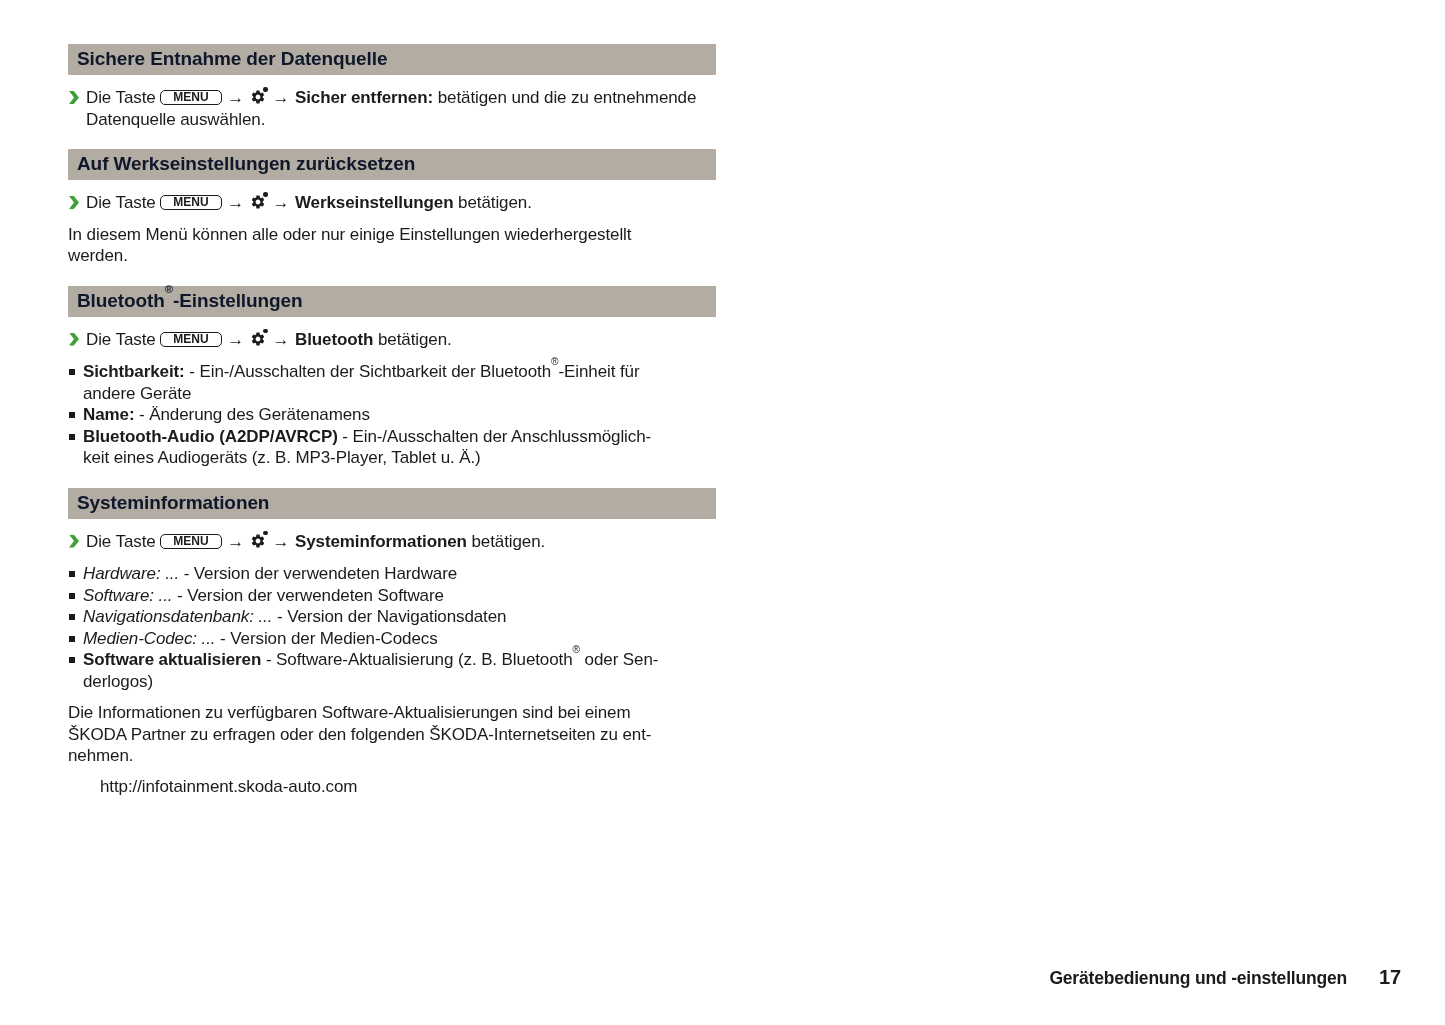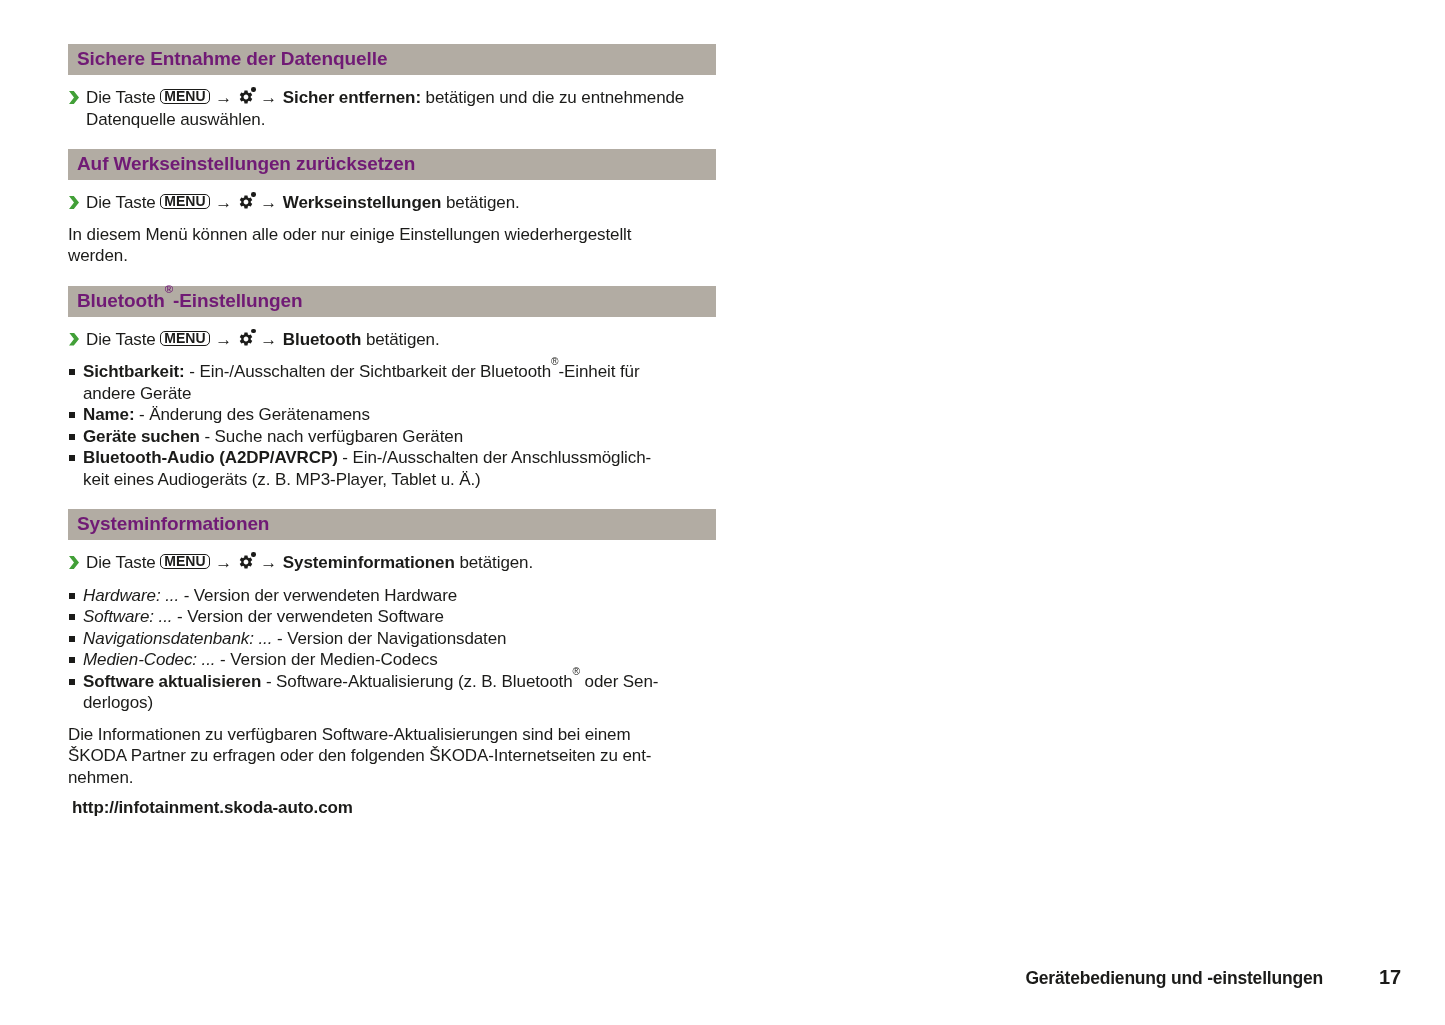--- a/index.html
+++ b/index.html
@@ -6,54 +6,54 @@
   .page {
     position:relative; width:1445px; height:1025px; background:#ffffff;
     font-family:"Liberation Sans", sans-serif; color:#1b1b19;
     font-size:17px; line-height:21.5px; letter-spacing:-0.1px; overflow:hidden;
   }
   .content { position:absolute; left:68px; top:44px; width:648px; }
 
   .bar {
     box-sizing:border-box; width:648px; background:#b2aca3;
     padding:4px 9px 5px; margin:19px 0 12px;
-    font-size:19px; line-height:22px; font-weight:700; color:#701a75;
+    font-size:19px; line-height:22px; font-weight:700; color:#0f172a;
   }
   .bar.first { margin-top:0; }
 
   .step { display:flex; margin-top:0; }
   .chev {
     flex:0 0 auto; width:10px; height:13px; margin:4px 7px 0 1px;
     background:#42a038;
     clip-path:polygon(0 0,48% 0,100% 50%,48% 100%,0 100%,50% 50%);
   }
   .stxt { width:700px; }
 
   .key {
     display:inline-block; border:1.7px solid #1b1b19; border-radius:5px;
-    padding:0 3px; font-size:14px; font-weight:700; line-height:13px;
+    padding:0 12px; font-size:12px; font-weight:700; line-height:13px;
     vertical-align:2px; letter-spacing:0;
   }
   .gear { position:relative; display:inline-block; width:17px; height:16px; vertical-align:-2px; }
   .gear svg { width:16px; height:16px; display:block; }
   .gear .dot { position:absolute; top:-2px; right:-1px; width:4.5px; height:4.5px; border-radius:50%; background:#1b1b19; }
   .arr { padding:0 1px; }
 
   .para { margin:10px 0 0; width:700px; white-space:pre-line; }
   .list { margin-top:11px; }
   .bullet { display:flex; }
   .sq { flex:0 0 auto; width:6px; height:6px; background:#1b1b19; margin:8px 8px 0 1px; }
   .btxt { width:700px; }
   .wrap { white-space:pre-line; }
   .term { font-weight:700; }
   .term.it { font-weight:400; font-style:italic; }
 
-  .link { margin:9px 0 0 4px; font-weight:700; }
+  .link { margin:9px 0 0 32px; font-weight:400; }
 
-  .footer { position:absolute; top:967px; right:44px; display:flex; align-items:baseline; gap:56px; }
+  .footer { position:absolute; top:967px; right:44px; display:flex; align-items:baseline; gap:32px; }
   .flabel { font-weight:700; font-size:17.5px; letter-spacing:-0.2px; }
   .fnum { font-weight:700; font-size:20px; }
 
   .reg { font-size:60%; position:relative; top:-0.5em; line-height:0; }
 </style>
 </head>
 <body>
 
 <div class="page">
   <div class="content">
@@ -119,24 +119,20 @@
         <span class="sq"></span>
         <span class="btxt"><span class="term">Sichtbarkeit:</span><span class="wrap"> - Ein-/Ausschalten der Sichtbarkeit der Bluetooth<sup class="reg">®</sup>-Einheit für
 andere Geräte</span></span>
       </div>
       <div class="bullet">
         <span class="sq"></span>
         <span class="btxt"><span class="term">Name:</span><span class="wrap"> - Änderung des Gerätenamens</span></span>
       </div>
       <div class="bullet">
         <span class="sq"></span>
-        <span class="btxt"><span class="term">Geräte suchen</span><span class="wrap"> - Suche nach verfügbaren Geräten</span></span>
-      </div>
-      <div class="bullet">
-        <span class="sq"></span>
         <span class="btxt"><span class="term">Bluetooth-Audio (A2DP/AVRCP)</span><span class="wrap"> - Ein-/Ausschalten der Anschlussmöglich-
 keit eines Audiogeräts (z. B. MP3-Player, Tablet u. Ä.)</span></span>
       </div>
     </div>
 
     <div class="bar">
       <span>Systeminformationen</span>
     </div>
     <div class="step">
       <span class="chev"></span>

